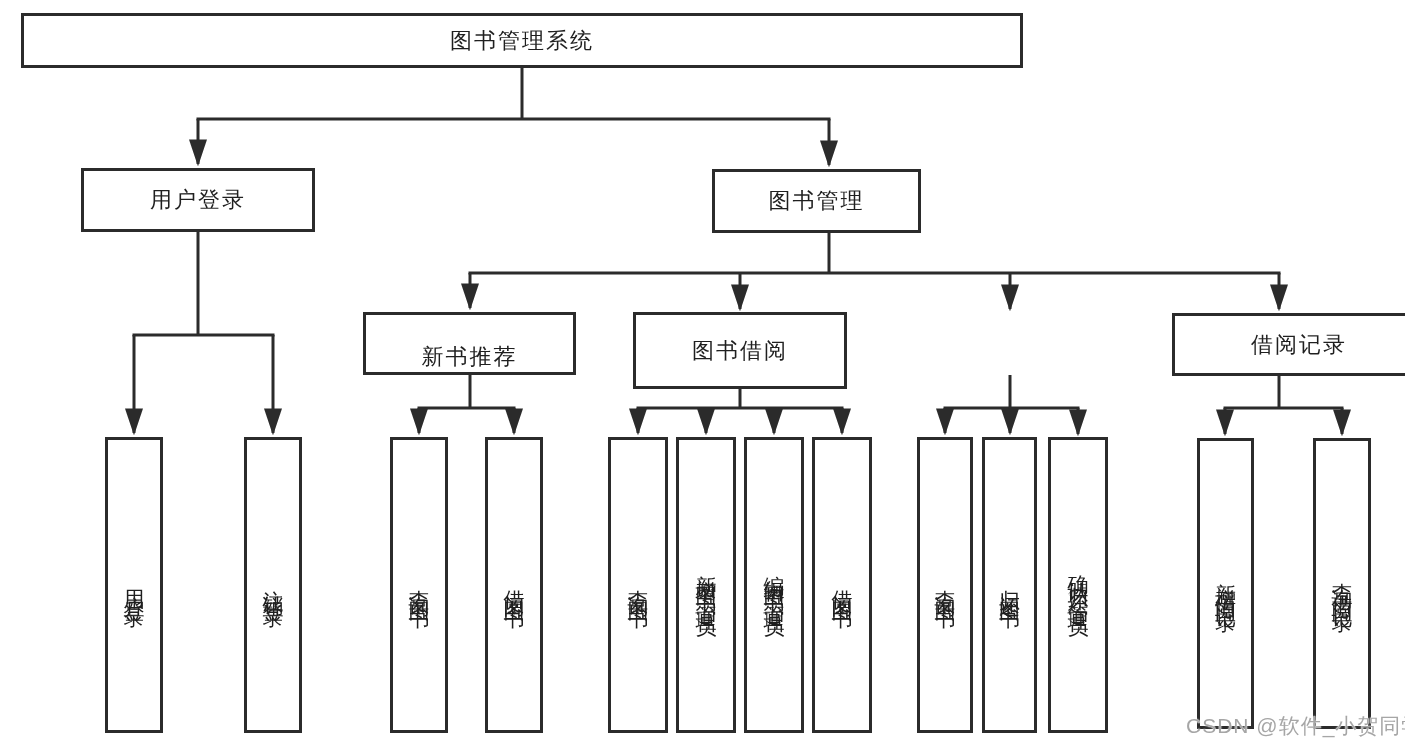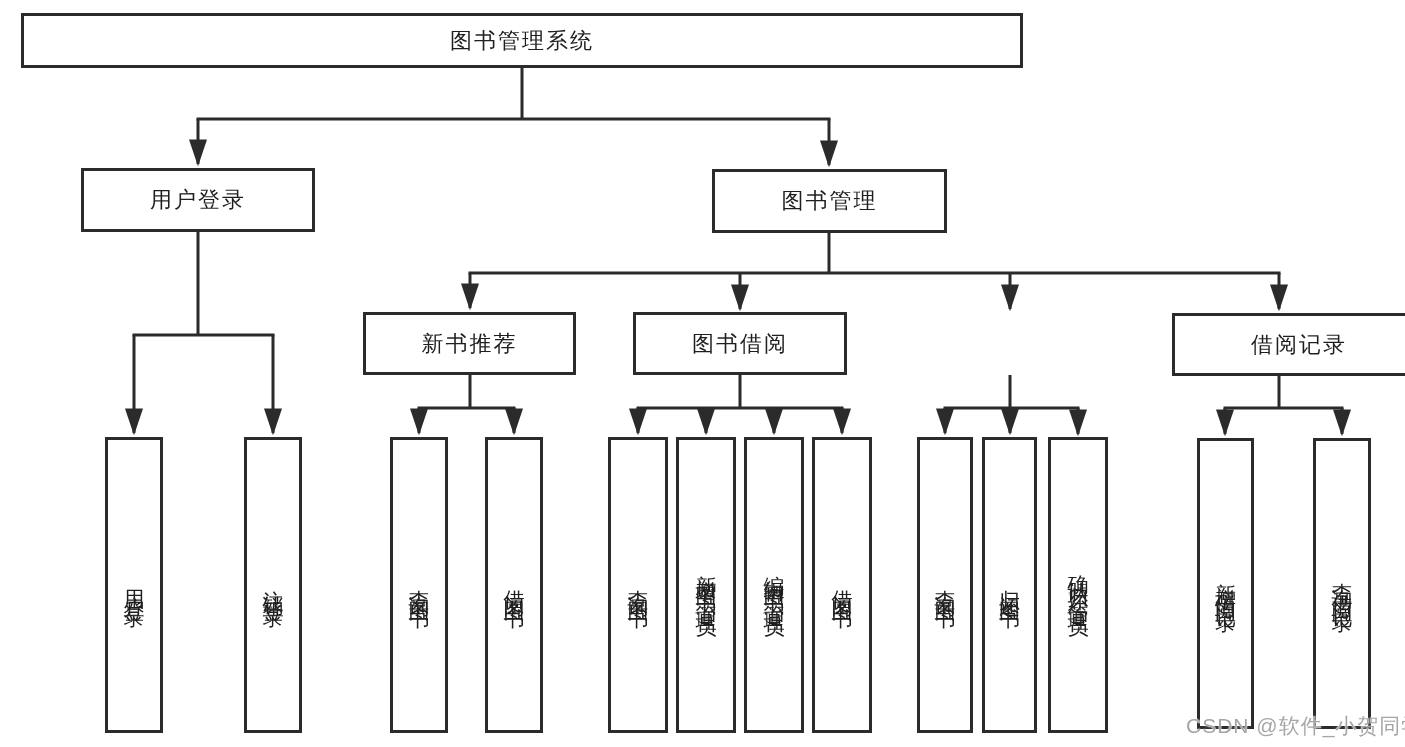--- a/index.html
+++ b/index.html
@@ -94,28 +94,28 @@
     </g>
   </svg>
 
   <div class="node" style="left:21px;top:13px;width:1002px;height:55px;">
     <span class="h-label">图书管理系统</span>
   </div>
 
   <div class="node" style="left:81px;top:168px;width:234px;height:64px;">
     <span class="h-label">用户登录</span>
   </div>
-  <div class="node" style="left:712px;top:169px;width:235px;height:64px;">
+  <div class="node" style="left:712px;top:169px;width:209px;height:64px;">
     <span class="h-label">图书管理</span>
   </div>
 
-  <div class="node" style="left:363px;top:312px;width:213px;height:63px;">
+  <div class="node" style="left:363px;top:312px;width:213px;height:63px;align-items:flex-end;">
     <span class="h-label">新书推荐</span>
   </div>
-  <div class="node" style="left:633px;top:312px;width:214px;height:63px;">
+  <div class="node" style="left:633px;top:312px;width:214px;height:77px;">
     <span class="h-label">图书借阅</span>
   </div>
   <div class="node" style="left:1172px;top:313px;width:254px;height:63px;">
     <span class="h-label">借阅记录</span>
   </div>
 
   <div class="node leaf" style="left:105px;top:437px;width:58px;height:296px;">
     <span class="v-label">用户登录</span>
   </div>
   <div class="node leaf" style="left:244px;top:437px;width:58px;height:296px;">

